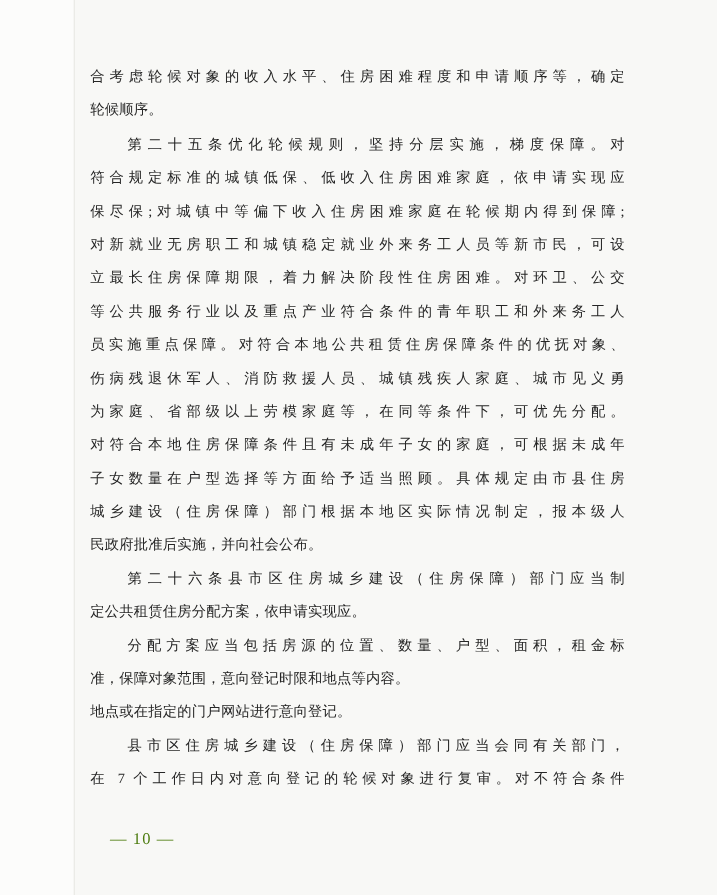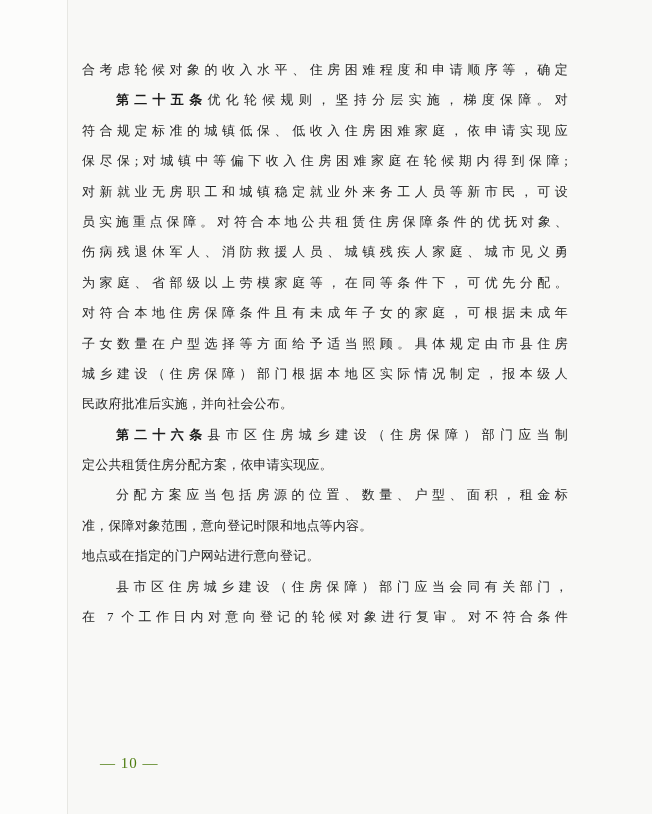--- a/index.html
+++ b/index.html
@@ -30,43 +30,46 @@
     text-align-last: justify;
     letter-spacing: 0.2px;
   }
   .line.end {
     text-align-last: left;
   }
   .line.indent {
     text-indent: 34px;
   }
   .b {
-    font-weight: 700;
+    font-weight: 400;
     color: #1d1d1d;
     margin-right: 0;
   }
   .page-number {
     position: absolute;
     left: 100px; top: 755px;
     font-size: 15px;
     color: #4d7c0f;
     letter-spacing: 1px;
   }
 </style>
 </head>
 <body>
 
 <div class="scan-strip"></div>
 
 <div class="doc-body">
   <div class="line"><span>合考虑轮候对象的收入水平、住房困难程度和申请顺序等，确定</span></div>
+  <div class="line end"><span>轮候顺序。</span></div>
   <div class="line indent"><span class="b">第二十五条</span><span>优化轮候规则，坚持分层实施，梯度保障。对</span></div>
   <div class="line"><span>符合规定标准的城镇低保、低收入住房困难家庭，依申请实现应</span></div>
   <div class="line"><span>保尽保;对城镇中等偏下收入住房困难家庭在轮候期内得到保障;</span></div>
   <div class="line"><span>对新就业无房职工和城镇稳定就业外来务工人员等新市民，可设</span></div>
+  <div class="line"><span>立最长住房保障期限，着力解决阶段性住房困难。对环卫、公交</span></div>
+  <div class="line"><span>等公共服务行业以及重点产业符合条件的青年职工和外来务工人</span></div>
   <div class="line"><span>员实施重点保障。对符合本地公共租赁住房保障条件的优抚对象、</span></div>
   <div class="line"><span>伤病残退休军人、消防救援人员、城镇残疾人家庭、城市见义勇</span></div>
   <div class="line"><span>为家庭、省部级以上劳模家庭等，在同等条件下，可优先分配。</span></div>
   <div class="line"><span>对符合本地住房保障条件且有未成年子女的家庭，可根据未成年</span></div>
   <div class="line"><span>子女数量在户型选择等方面给予适当照顾。具体规定由市县住房</span></div>
   <div class="line"><span>城乡建设（住房保障）部门根据本地区实际情况制定，报本级人</span></div>
   <div class="line end"><span>民政府批准后实施，并向社会公布。</span></div>
   <div class="line indent"><span class="b">第二十六条</span><span>县市区住房城乡建设（住房保障）部门应当制</span></div>
   <div class="line end"><span>定公共租赁住房分配方案，依申请实现应。</span></div>
   <div class="line indent"><span>分配方案应当包括房源的位置、数量、户型、面积，租金标</span></div>

